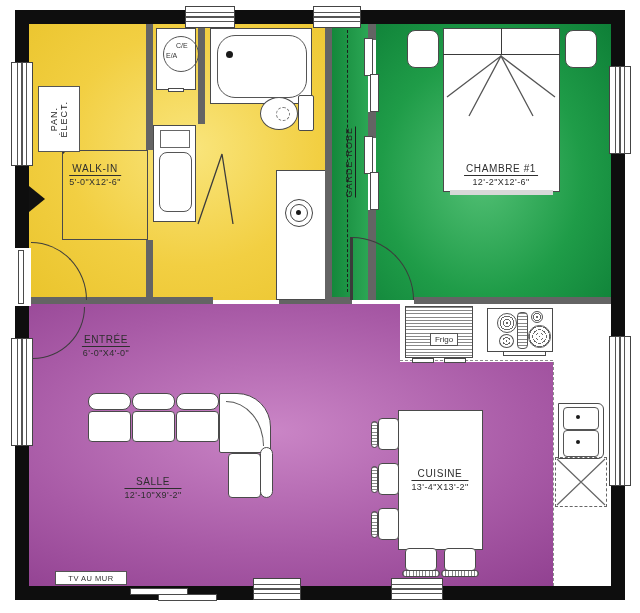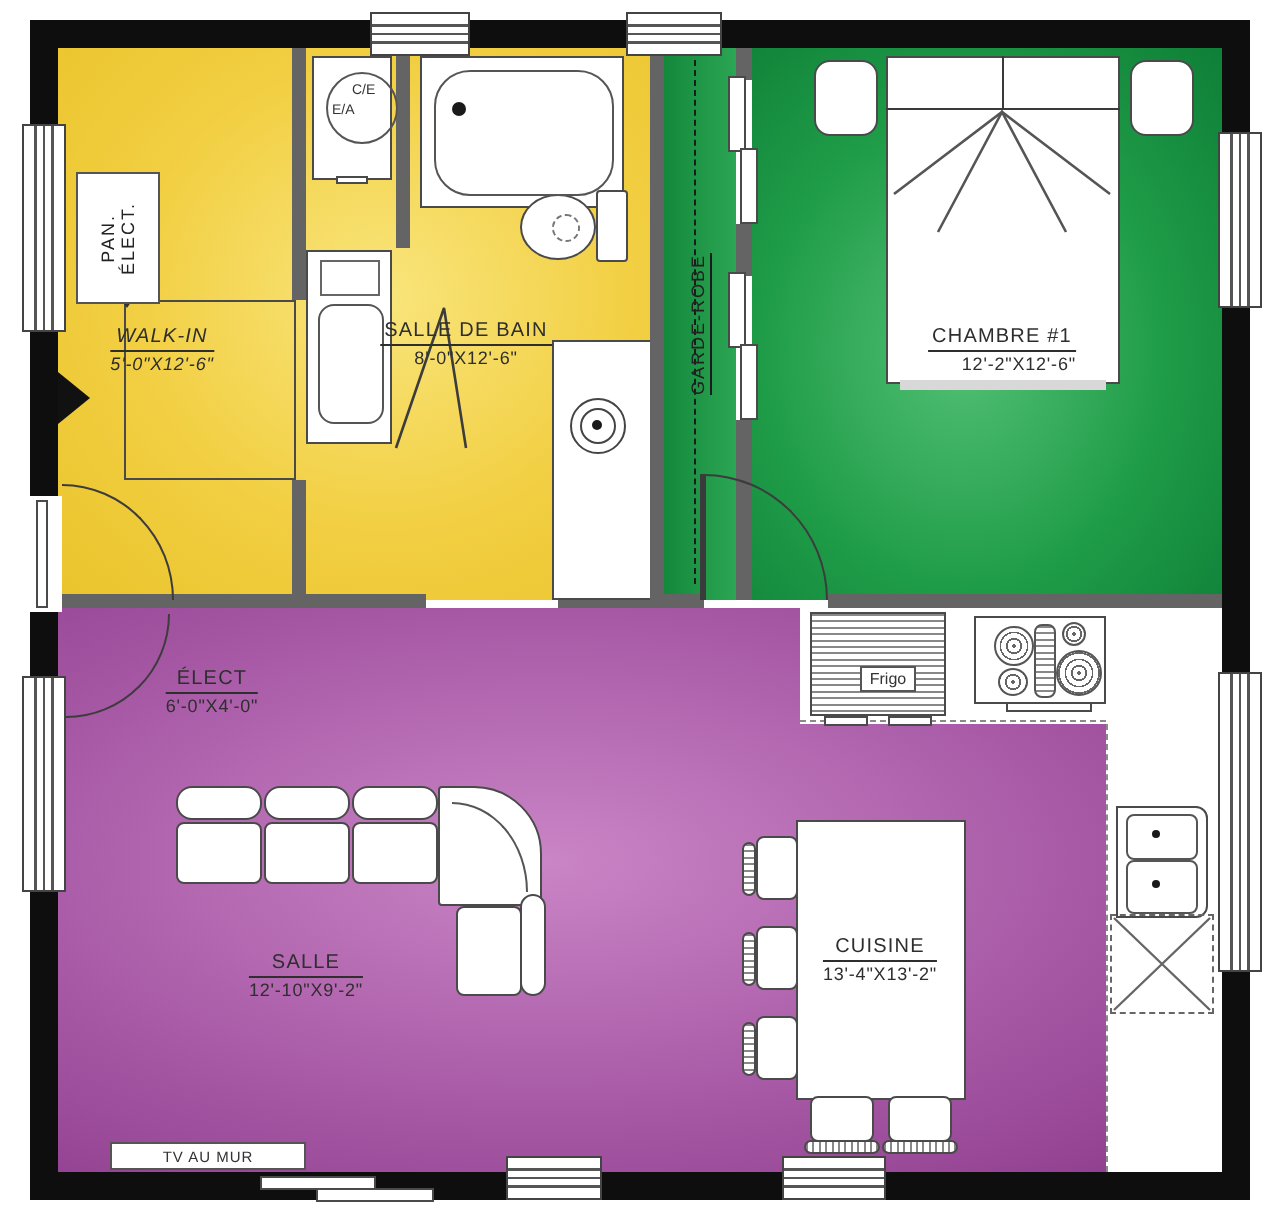--- a/index.html
+++ b/index.html
@@ -170,45 +170,41 @@
   <div class="abs fix" style="left:132px;top:393px;width:43px;height:17px;border-radius:8px;"></div>
   <div class="abs fix" style="left:176px;top:393px;width:43px;height:17px;border-radius:8px;"></div>
   <div class="abs fix" style="left:88px;top:411px;width:43px;height:31px;border-radius:4px;"></div>
   <div class="abs fix" style="left:132px;top:411px;width:43px;height:31px;border-radius:4px;"></div>
   <div class="abs fix" style="left:176px;top:411px;width:43px;height:31px;border-radius:4px;"></div>
   <div class="abs fix" style="left:219px;top:393px;width:52px;height:60px;border-radius:2px 34px 2px 2px;"></div>
   <div class="abs" style="left:226px;top:401px;width:37px;height:44px;border-top:1px solid #555;border-right:1px solid #555;border-top-right-radius:100%;z-index:21;"></div>
   <div class="abs fix" style="left:228px;top:453px;width:33px;height:45px;border-radius:4px;"></div>
   <div class="abs fix" style="left:260px;top:447px;width:13px;height:51px;border-radius:7px;"></div>
 
-  <div class="abs tinybox" style="left:55px;top:571px;width:98px;height:14px;font-size:7.5px;letter-spacing:.5px;">
+  <div class="abs tinybox" style="left:55px;top:571px;width:72px;height:14px;font-size:7.5px;letter-spacing:.5px;">
     <span>TV AU MUR</span>
   </div>
 
   <svg class="ovl" width="640" height="613" viewBox="0 0 640 613">
     <path d="M447,97 L501,56 L555,97" fill="none" stroke="#555" stroke-width="1.3"></path>
     <path d="M469,116 L501,56 L533,116" fill="none" stroke="#555" stroke-width="1.3"></path>
     <path d="M198,224 L222,154 L233,224" fill="none" stroke="#3c3c3c" stroke-width="1.3"></path>
     <path d="M557,459 L605,505 M605,459 L557,505" fill="none" stroke="#666" stroke-width="1.2"></path>
   </svg>
 
-  <div class="abs rlabel" style="left:81px;top:163px;font-style:italic;">
+  <div class="abs rlabel" style="left:95px;top:163px;">
     <span class="rname">WALK-IN</span>
     <span class="rdims">5'-0"X12'-6"</span>
   </div>
-  <div class="abs rlabel" style="left:233px;top:160px;">
-    <span class="rname">SALLE DE BAIN</span>
-    <span class="rdims">8'-0"X12'-6"</span>
-  </div>
-  <div class="abs rlabel" style="left:501px;top:163px;text-align:right;">
+  <div class="abs rlabel" style="left:501px;top:163px;">
     <span class="rname">CHAMBRE #1</span>
     <span class="rdims">12'-2"X12'-6"</span>
   </div>
   <div class="abs rlabel" style="left:106px;top:334px;">
-    <span class="rname">ÉLECT</span>
+    <span class="rname">ENTRÉE</span>
     <span class="rdims">6'-0"X4'-0"</span>
   </div>
   <div class="abs rlabel" style="left:153px;top:476px;">
     <span class="rname">SALLE</span>
     <span class="rdims">12'-10"X9'-2"</span>
   </div>
   <div class="abs rlabel" style="left:440px;top:468px;">
     <span class="rname">CUISINE</span>
     <span class="rdims">13'-4"X13'-2"</span>
   </div>

